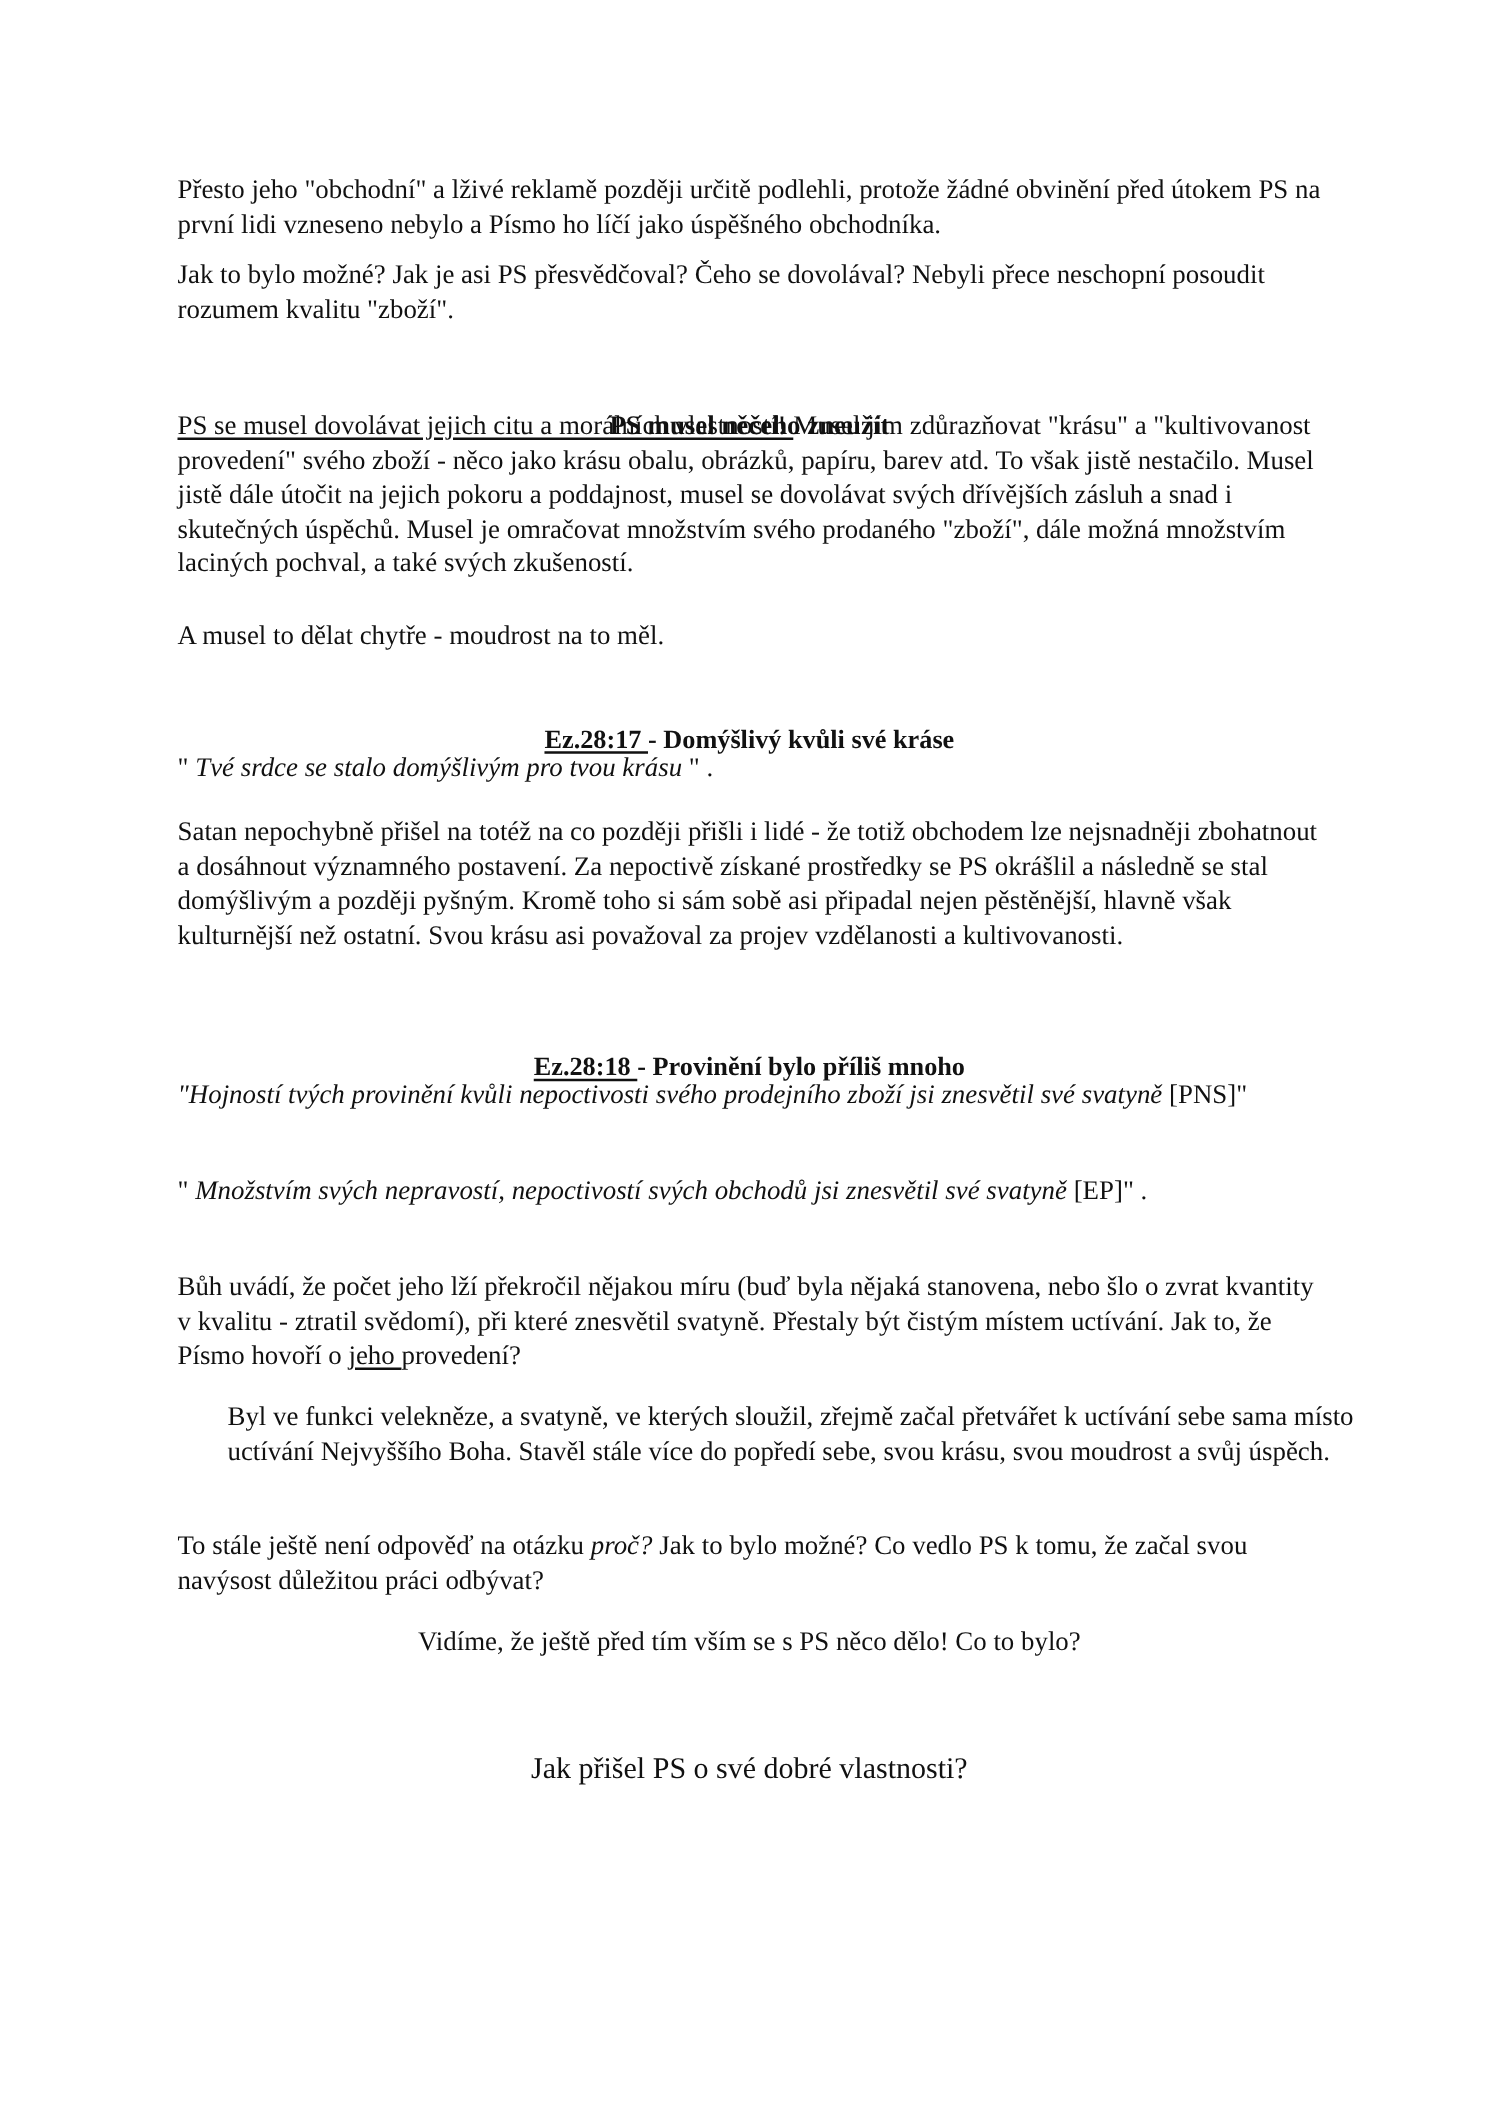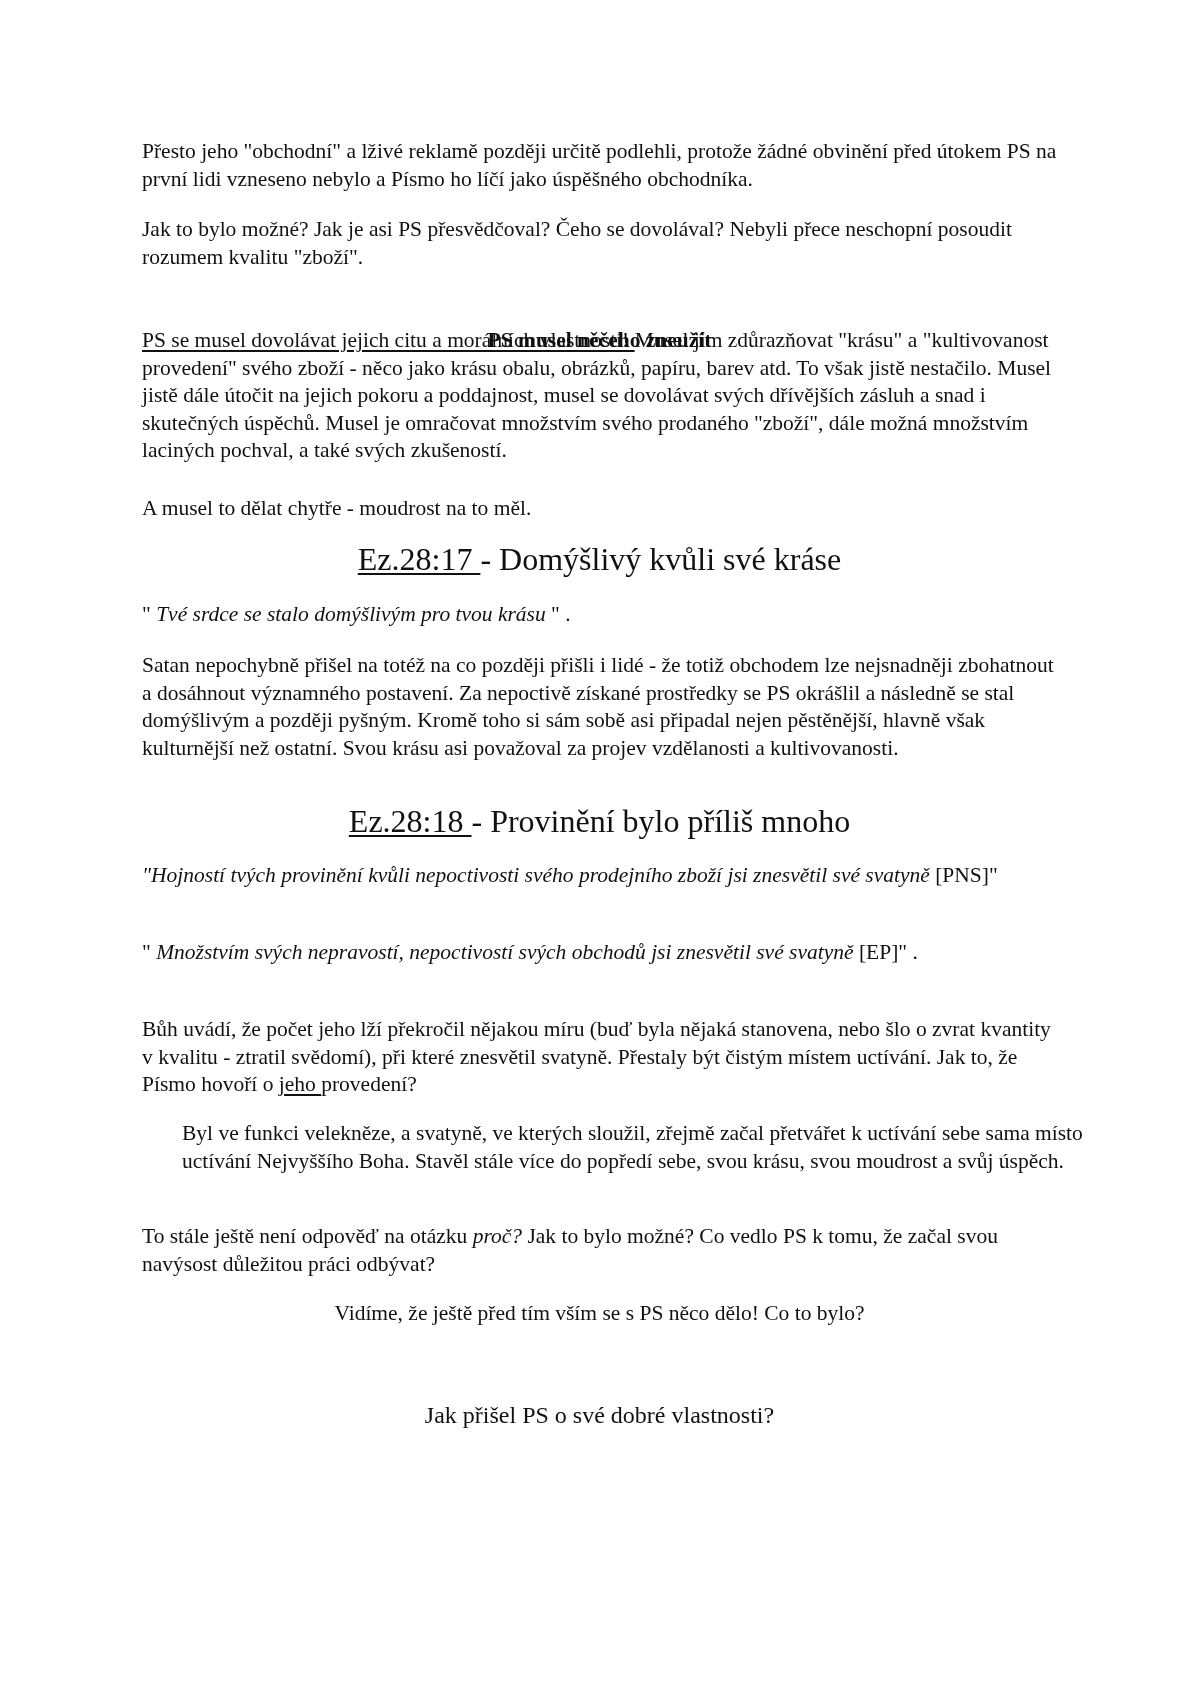--- a/index.html
+++ b/index.html
@@ -33,42 +33,43 @@
     }
     .center {
       text-align: center;
     }
     .h-small {
       font-weight: bold;
       font-size: 21.5px;
       line-height: 27px;
     }
     .h-mid {
-      font-weight: normal;
-      font-size: 32px;
+      font-weight: bold;
+      font-size: 21px;
       line-height: 30px;
+      margin-top: 32px;
     }
     .h-big {
       font-weight: normal;
       font-size: 24px;
       line-height: 40px;
       margin-top: 44px;
     }
     .u { text-decoration: underline; text-underline-offset: 3px; }
     .u-thick { text-decoration: underline; text-decoration-thickness: 2px; text-underline-offset: 3px; }
     em { font-style: italic; margin-top: 45px; }
   </style>
 </head>
 <body>
 
 <div class="page">
 
   <p class="block" style="top:0px;">Přesto jeho "obchodní" a lživé reklamě později určitě podlehli, protože žádné obvinění před útokem PS na první lidi vzneseno nebylo a Písmo ho líčí jako úspěšného obchodníka.</p>
 
-  <p class="block" style="top:78px;">Jak to bylo možné? Jak je asi PS přesvědčoval? Čeho se dovolával? Nebyli přece neschopní posoudit rozumem kvalitu "zboží".</p>
+  <p class="block" style="top:68px;">Jak to bylo možné? Jak je asi PS přesvědčoval? Čeho se dovolával? Nebyli přece neschopní posoudit rozumem kvalitu "zboží".</p>
 
   <p class="block center h-small" style="top:151px;margin-top:38px;">PS musel něčeho zneužít</p>
 
   <p class="block" style="top:189px;">
     <span class="u">PS se musel dovolávat jejich citu a morálních vlastností! </span><span>Musel jim zdůrazňovat "krásu" a "kultivovanost provedení" svého zboží - něco jako krásu obalu, obrázků, papíru, barev atd. To však jistě nestačilo. Musel jistě dále útočit na jejich pokoru a poddajnost, musel se dovolávat svých dřívějších zásluh a snad i skutečných úspěchů. Musel je omračovat množstvím svého prodaného "zboží", dále možná množstvím laciných pochval, a také svých zkušeností.</span>
   </p>
 
   <p class="block" style="top:357px;">A musel to dělat chytře - moudrost na to měl.</p>
 
   <p class="block center h-mid" style="top:406px;">

